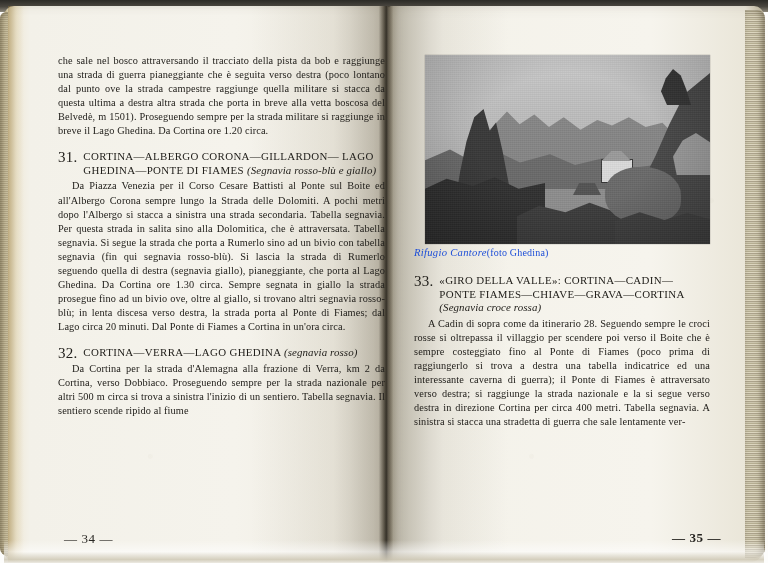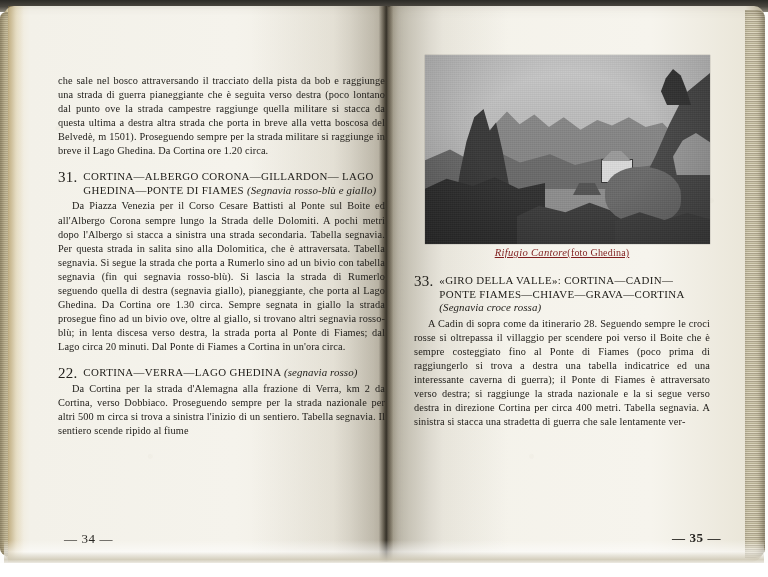--- a/index.html
+++ b/index.html
@@ -146,21 +146,21 @@
   
   .col {
     position: absolute;
     color: #22201c;
     text-align: justify;
     text-justify: inter-word;
     font-size: 10.3px;
     line-height: 14.05px;
     letter-spacing: .12px;
   }
-  .col-left  { left: 58px; top: 48px; width: 327px; margin-top: 20px; }
+  .col-left  { left: 58px; top: 48px; width: 327px; }
   .col-right { left: 414px; top: 256px; width: 296px; }
 
   p { margin: 0; }
   p.body { text-indent: 14px; }
   p.cont { text-indent: 0; }
 
   .itinerary {
     margin-top: 12px;
     margin-bottom: 2px;
     display: flex;
@@ -234,24 +234,23 @@
       repeating-linear-gradient(90deg, rgba(255,255,255,0.02) 0 1px, rgba(0,0,0,0.02) 1px 2px);
     opacity: .8;
   }
 
   
   .caption-row {
     position: absolute;
     left: 414px; top: 241px;
     width: 296px;
     display: flex;
-    justify-content: center;
+    justify-content: flex-start;
     align-items: baseline;
-    color: #7f1d1d;
-    text-decoration: underline;
+    color: #1d4ed8;
   }
   .caption-title {
     font-style: italic;
     font-size: 10.6px;
     letter-spacing: .3px;
   }
   .caption-credit {
     font-size: 10px;
     letter-spacing: .2px;
   }
@@ -297,21 +296,21 @@
       <div class="itinerary">
         <span class="itin-num">31.</span>
         <span class="itin-title">
           <span>CORTINA—ALBERGO CORONA—GILLARDON— LAGO GHEDINA—PONTE DI FIAMES</span>
           <span class="sub">(Segnavia rosso-blù e giallo)</span>
         </span>
       </div>
       <p class="body after-head">Da Piazza Venezia per il Corso Cesare Battisti al Ponte sul Boite ed all'Albergo Corona sempre lungo la Strada delle Dolomiti. A pochi metri dopo l'Albergo si stacca a sinistra una strada secondaria. Tabella segnavia. Per questa strada in salita sino alla Dolomitica, che è attraversata. Tabella segnavia. Si segue la strada che porta a Rumerlo sino ad un bivio con tabella segnavia (fin qui segnavia rosso-blù). Si lascia la strada di Rumerlo seguendo quella di destra (segnavia giallo), pianeggiante, che porta al Lago Ghedina. Da Cortina ore 1.30 circa. Sempre segnata in giallo la strada prosegue fino ad un bivio ove, oltre al giallo, si trovano altri segnavia rosso-blù; in lenta discesa verso destra, la strada porta al Ponte di Fiames; dal Lago circa 20 minuti. Dal Ponte di Fiames a Cortina in un'ora circa.</p>
 
       <div class="itinerary">
-        <span class="itin-num">22.</span>
+        <span class="itin-num">32.</span>
         <span class="itin-title">
           <span>CORTINA—VERRA—LAGO GHEDINA</span>
           <span class="sub">(segnavia rosso)</span>
         </span>
       </div>
       <p class="body after-head">Da Cortina per la strada d'Alemagna alla frazione di Verra, km 2 da Cortina, verso Dobbiaco. Proseguendo sempre per la strada nazionale per altri 500 m circa si trova a sinistra l'inizio di un sentiero. Tabella segnavia. Il sentiero scende ripido al fiume</p>
     </div>
 
     <div class="photo-frame">
       <div class="photo-inner">

